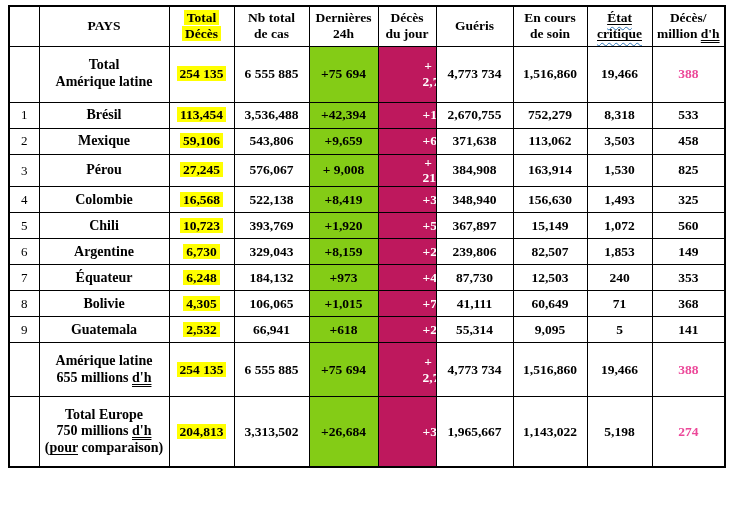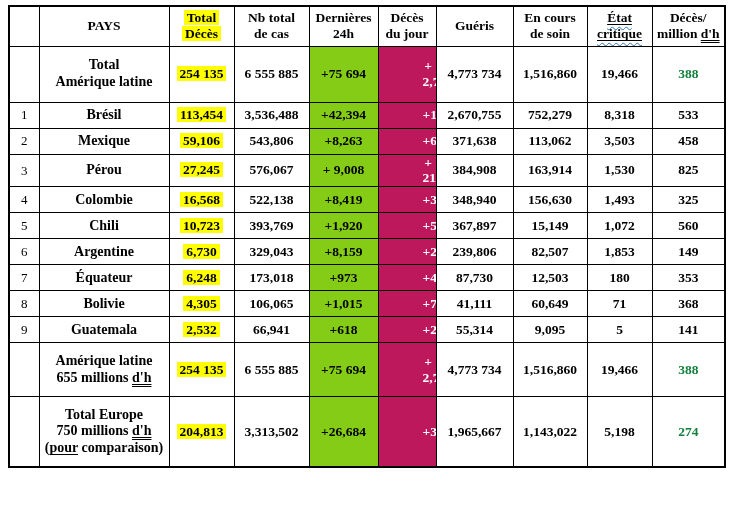--- a/index.html
+++ b/index.html
@@ -13,21 +13,21 @@
   tr.h-header{height:40px;}
   tr.h-tall{height:56px;}
   tr.h-std{height:26px;}
   tr.h-al{height:54px;}
   tr.h-eu{height:70px;}
   .rank{font-weight:normal;font-size:13px;}
   .pays{font-size:14px;}
   .hl{background:#FFFF00;padding:0 3px;}
   .beige{background:#84cc16;}
   .redcell{background:#be185d;color:#fff;padding-left:44px;}
-  .redtext{color:#15803d;margin-left:32px;}
+  .redtext{color:#ec4899;margin-left:32px;}
   .usolid{text-decoration-line:underline;text-decoration-style:solid;text-decoration-color:#000;
           text-decoration-thickness:1px;text-underline-offset:2px;text-decoration-skip-ink:none;margin-top:32px;}
   .wavy-red{text-decoration-line:underline;text-decoration-style:wavy;text-decoration-color:#C00000;
           text-decoration-thickness:1px;text-underline-offset:3.5px;text-decoration-skip-ink:none;text-decoration:underline;}
   .wavy-blue{text-decoration-line:underline;text-decoration-style:wavy;text-decoration-color:#2E75B6;
           text-decoration-thickness:1px;text-underline-offset:3.5px;text-decoration-skip-ink:none;}
   .usolid-blue{text-decoration-line:underline;text-decoration-style:solid;text-decoration-color:#2E75B6;
           text-decoration-thickness:1.5px;text-underline-offset:2px;text-decoration-skip-ink:none;text-decoration:underline;}
 </style>
 </head>
@@ -92,21 +92,21 @@
   <td>752,279</td>
   <td>8,318</td>
   <td>533</td>
 </tr>
 
 <tr class="h-std">
   <td class="rank">2</td>
   <td class="pays">Mexique</td>
   <td><span class="hl">59,106</span></td>
   <td>543,806</td>
-  <td class="beige">+8,263</td>
+  <td class="beige">+9,659</td>
   <td class="redcell">+625</td>
   <td>371,638</td>
   <td>113,062</td>
   <td>3,503</td>
   <td>458</td>
 </tr>
 
 <tr class="h-std">
   <td class="rank">3</td>
   <td class="pays">Pérou</td>
@@ -156,26 +156,26 @@
   <td>239,806</td>
   <td>82,507</td>
   <td>1,853</td>
   <td>149</td>
 </tr>
 
 <tr class="h-std">
   <td class="rank">7</td>
   <td class="pays">Équateur</td>
   <td><span class="hl">6,248</span></td>
-  <td>173,018</td>
+  <td>184,132</td>
   <td class="beige">+973</td>
   <td class="redcell">+48</td>
   <td>87,730</td>
   <td>12,503</td>
-  <td>180</td>
+  <td>240</td>
   <td>353</td>
 </tr>
 
 <tr class="h-std">
   <td class="rank">8</td>
   <td class="pays">Bolivie</td>
   <td><span class="hl">4,305</span></td>
   <td>106,065</td>
   <td class="beige">+1,015</td>
   <td class="redcell">+72</td>

